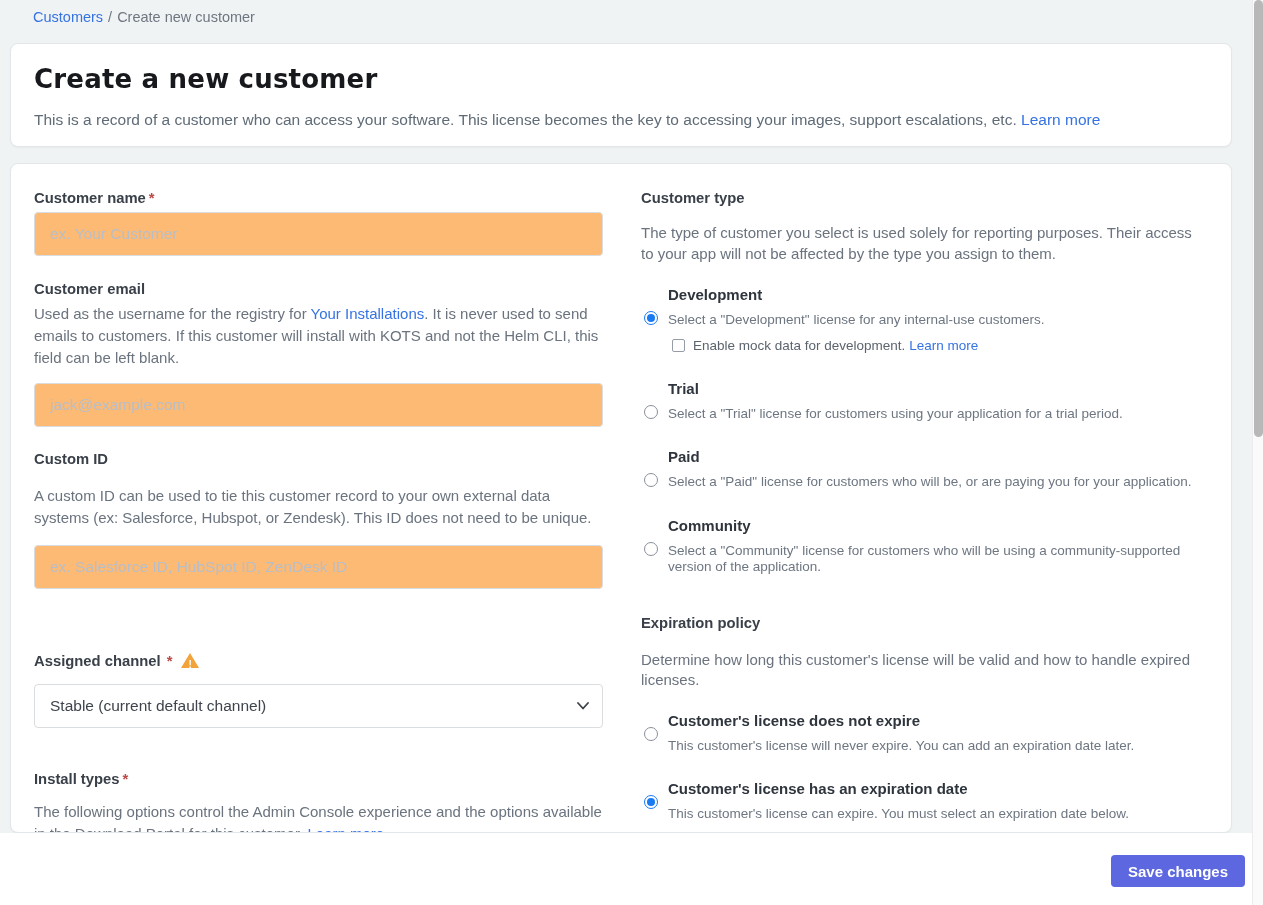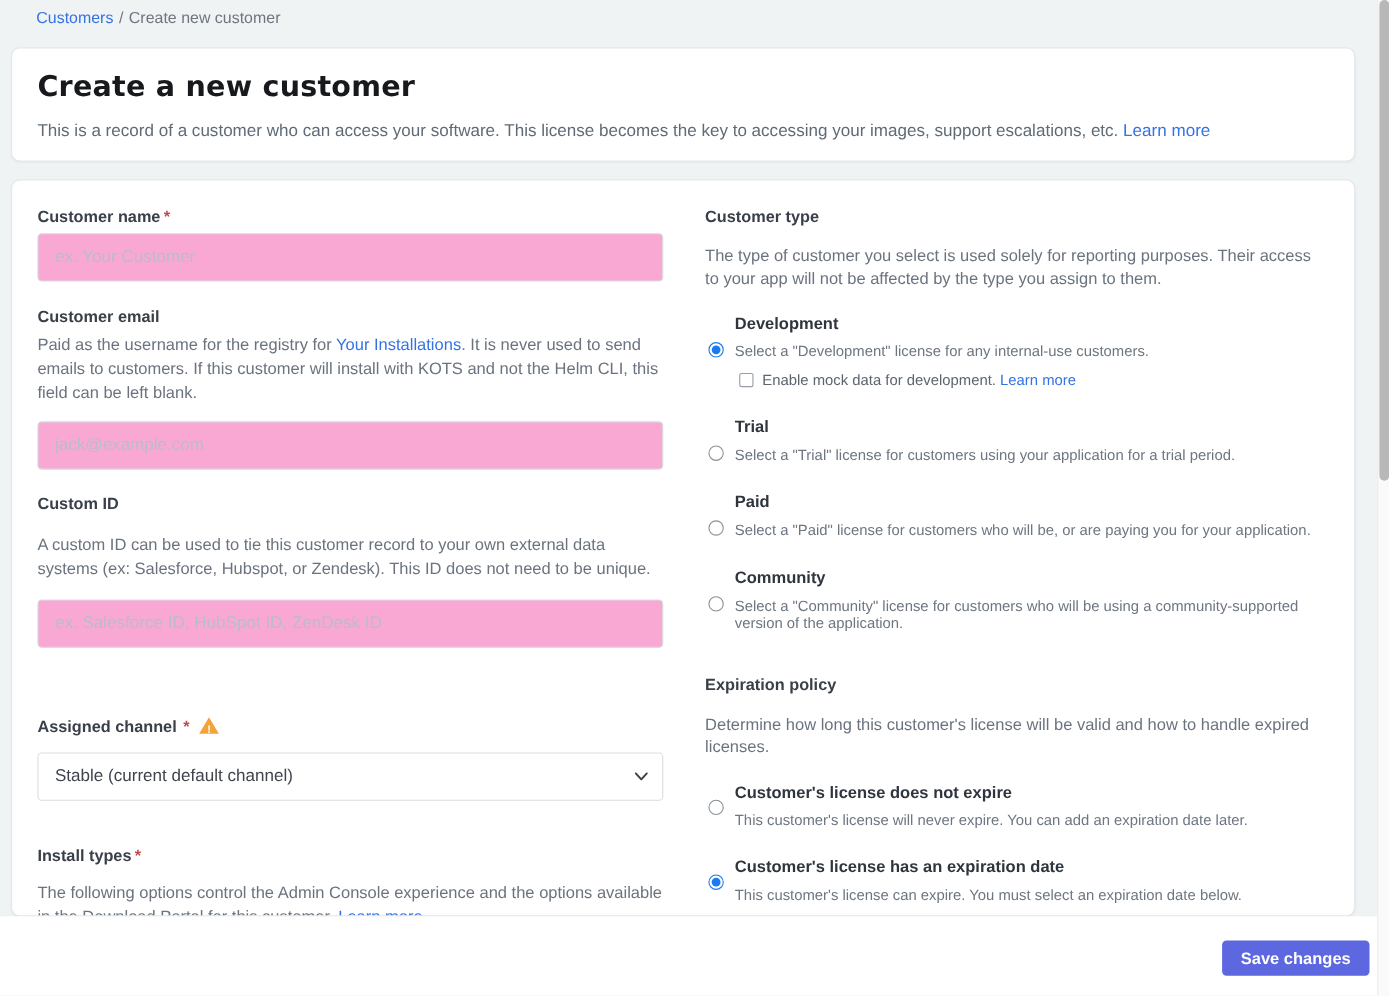--- a/index.html
+++ b/index.html
@@ -33,21 +33,21 @@
   .col-left { width:569px; flex:none; }
   .col-right { width:555px; flex:none; margin-left:38px; }
 
   
   .field-label { font-size:14.8px; font-weight:bold; color:#3a4049; line-height:15px; }
   .req { color:#bb4a48; margin-left:3px; font-weight:bold; }
   .help-text { font-size:15px; color:#6a737e; line-height:22px; }
   .text-input {
     width:569px; height:44px; border:1px solid #d9dde0; border-radius:4px;
     padding:0 15px; font-family:"Liberation Sans", sans-serif; font-size:15.5px; color:#3f444c;
-    outline:none; background:#f9a8d4;
+    outline:none; background:#fdba74;
   }
   .text-input::placeholder { color:#b7bec8; opacity:1; }
 
   .select-box {
     width:569px; height:44px; border:1px solid #d9dde0; border-radius:4px; background:#fff;
     display:flex; align-items:center; padding:0 15px; font-size:15.5px; color:#3f444c; cursor:pointer;
     position:relative;
   }
   .select-box .chev { position:absolute; right:13px; top:17px; }
 
@@ -130,21 +130,21 @@
 
     <div class="col-left">
 
       <div class="field-label mb6">
         <span>Customer name</span><span class="req">*</span>
       </div>
       <input class="text-input mb26" type="text" placeholder="ex. Your Customer" style="">
 
       <div class="field-label mb6">Customer email</div>
       <div class="help-text mb14" style="width:569px">
-        <span>Paid as the username for the registry for </span><a class="inline-link">Your Installations</a><span>. It is never used to send emails to customers. If this customer will install with KOTS and not the Helm CLI, this field can be left blank.</span>
+        <span>Used as the username for the registry for </span><a class="inline-link">Your Installations</a><span>. It is never used to send emails to customers. If this customer will install with KOTS and not the Helm CLI, this field can be left blank.</span>
       </div>
       <input class="text-input mb25" type="text" placeholder="jack@example.com" style="">
 
       <div class="field-label mb18">Custom ID</div>
       <div class="help-text mb16" style="width:569px">A custom ID can be used to tie this customer record to your own external data systems (ex: Salesforce, Hubspot, or Zendesk). This ID does not need to be unique.</div>
       <input class="text-input mb41" type="text" placeholder="ex. Salesforce ID, HubSpot ID, ZenDesk ID" style="">
 
       <div class="field-label mb14" style="line-height:18px">
         <span>Assigned channel</span><span class="req" style="margin-left:6px">*</span><span class="warn-tri"></span>
       </div>

